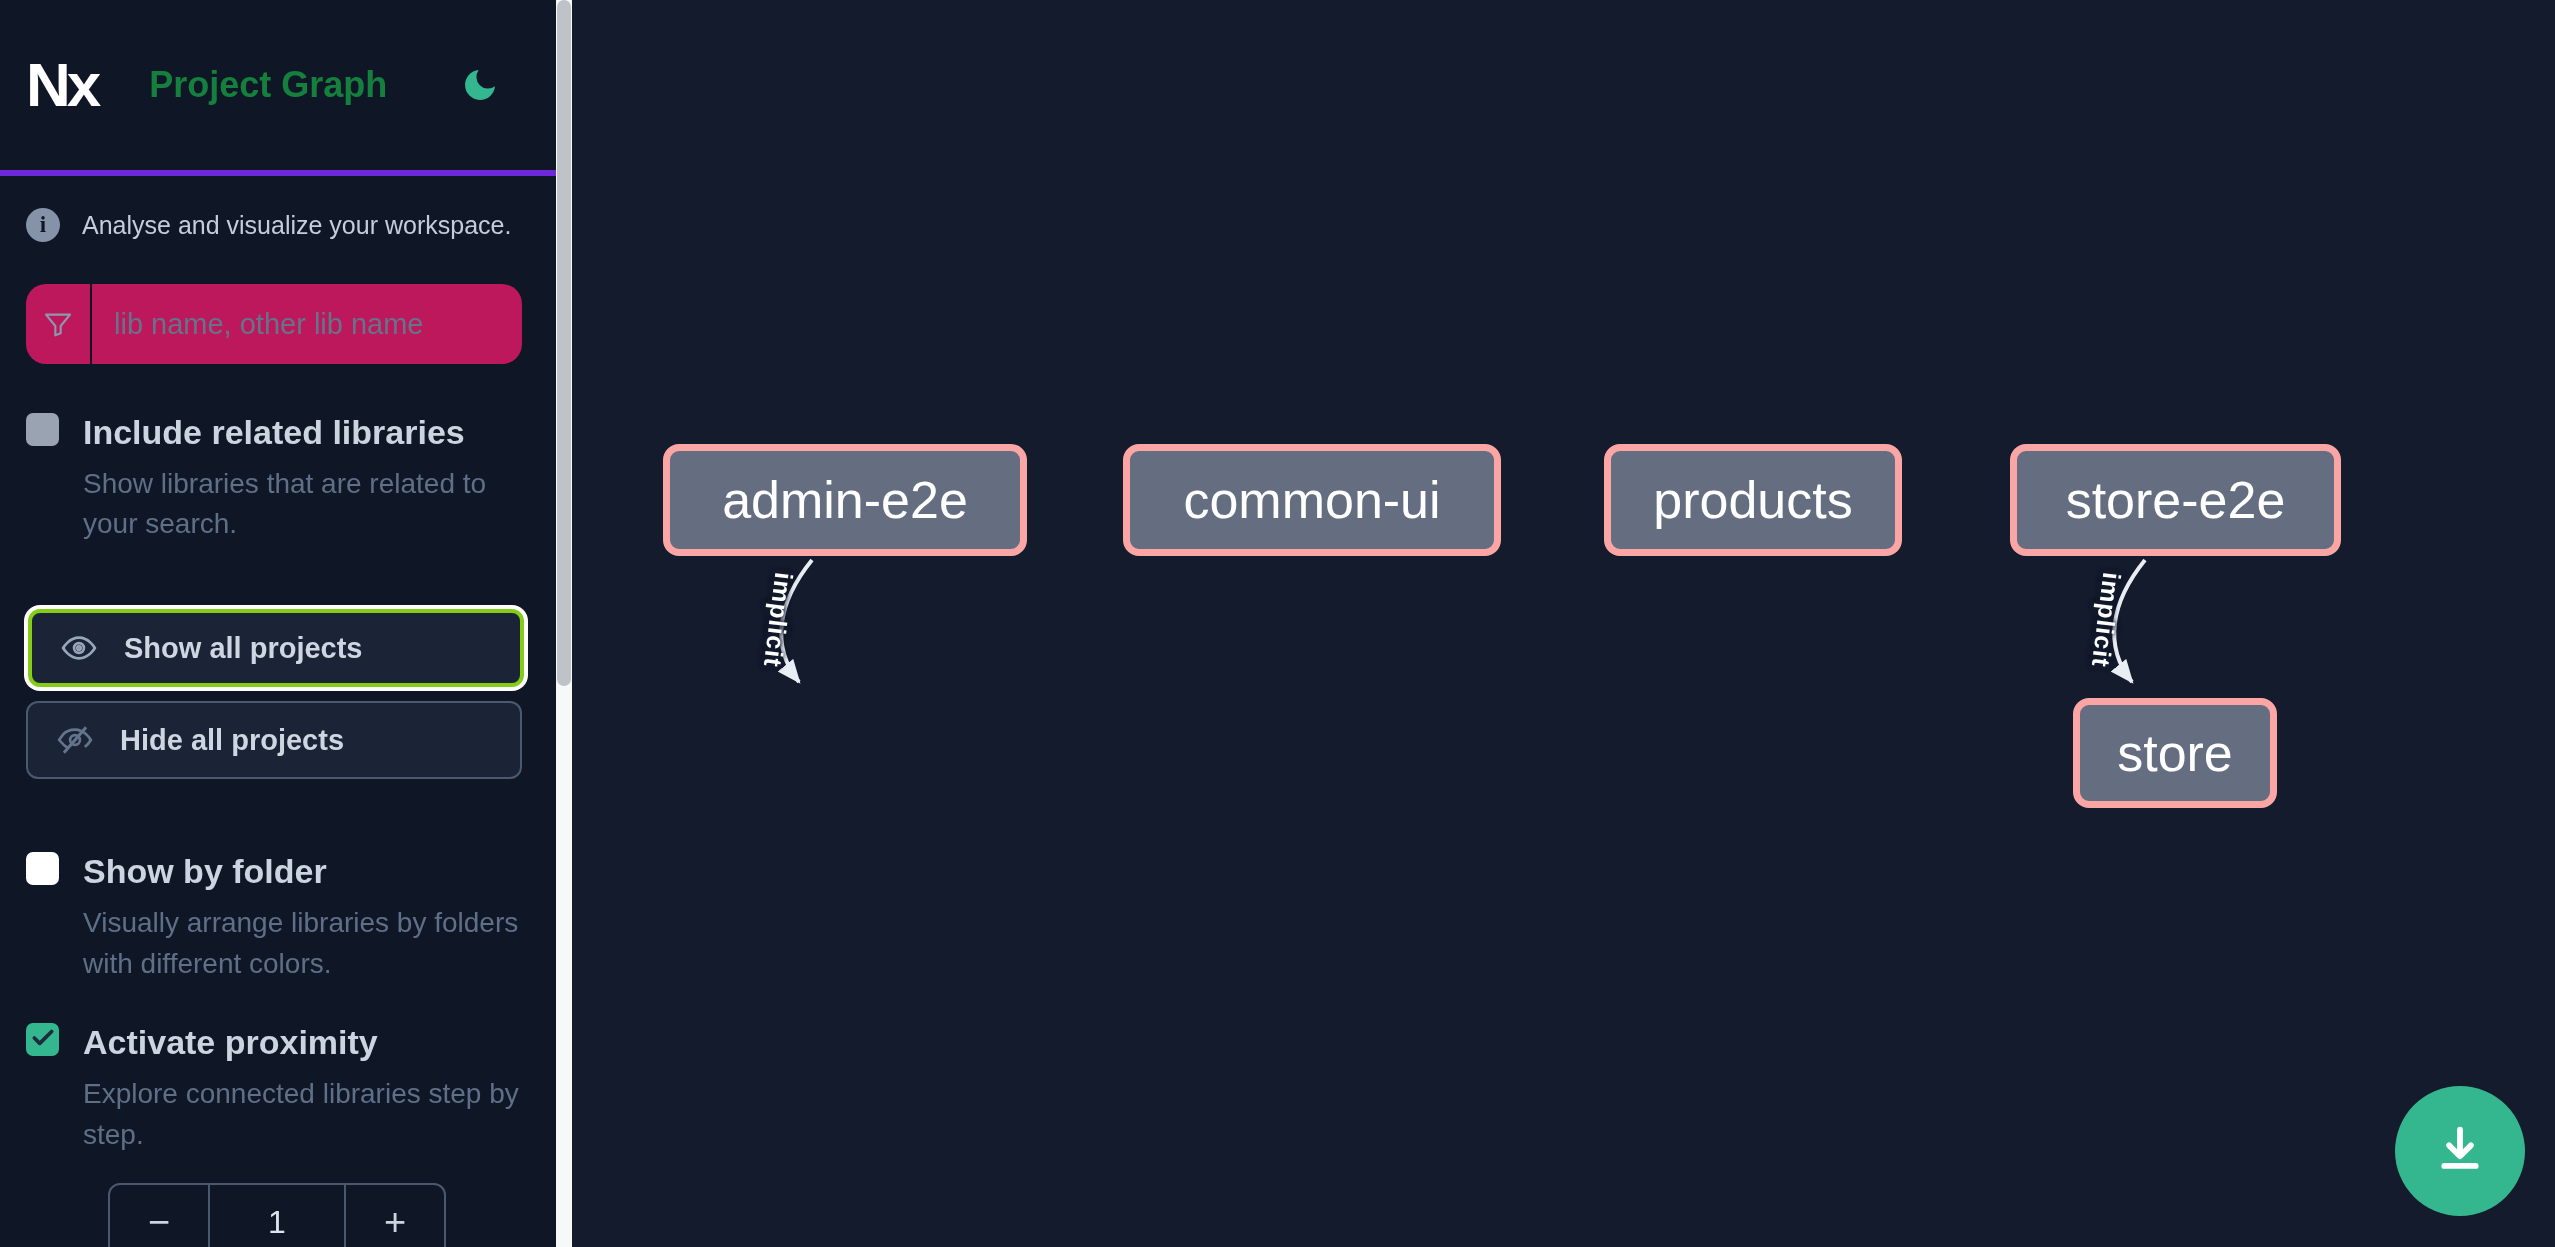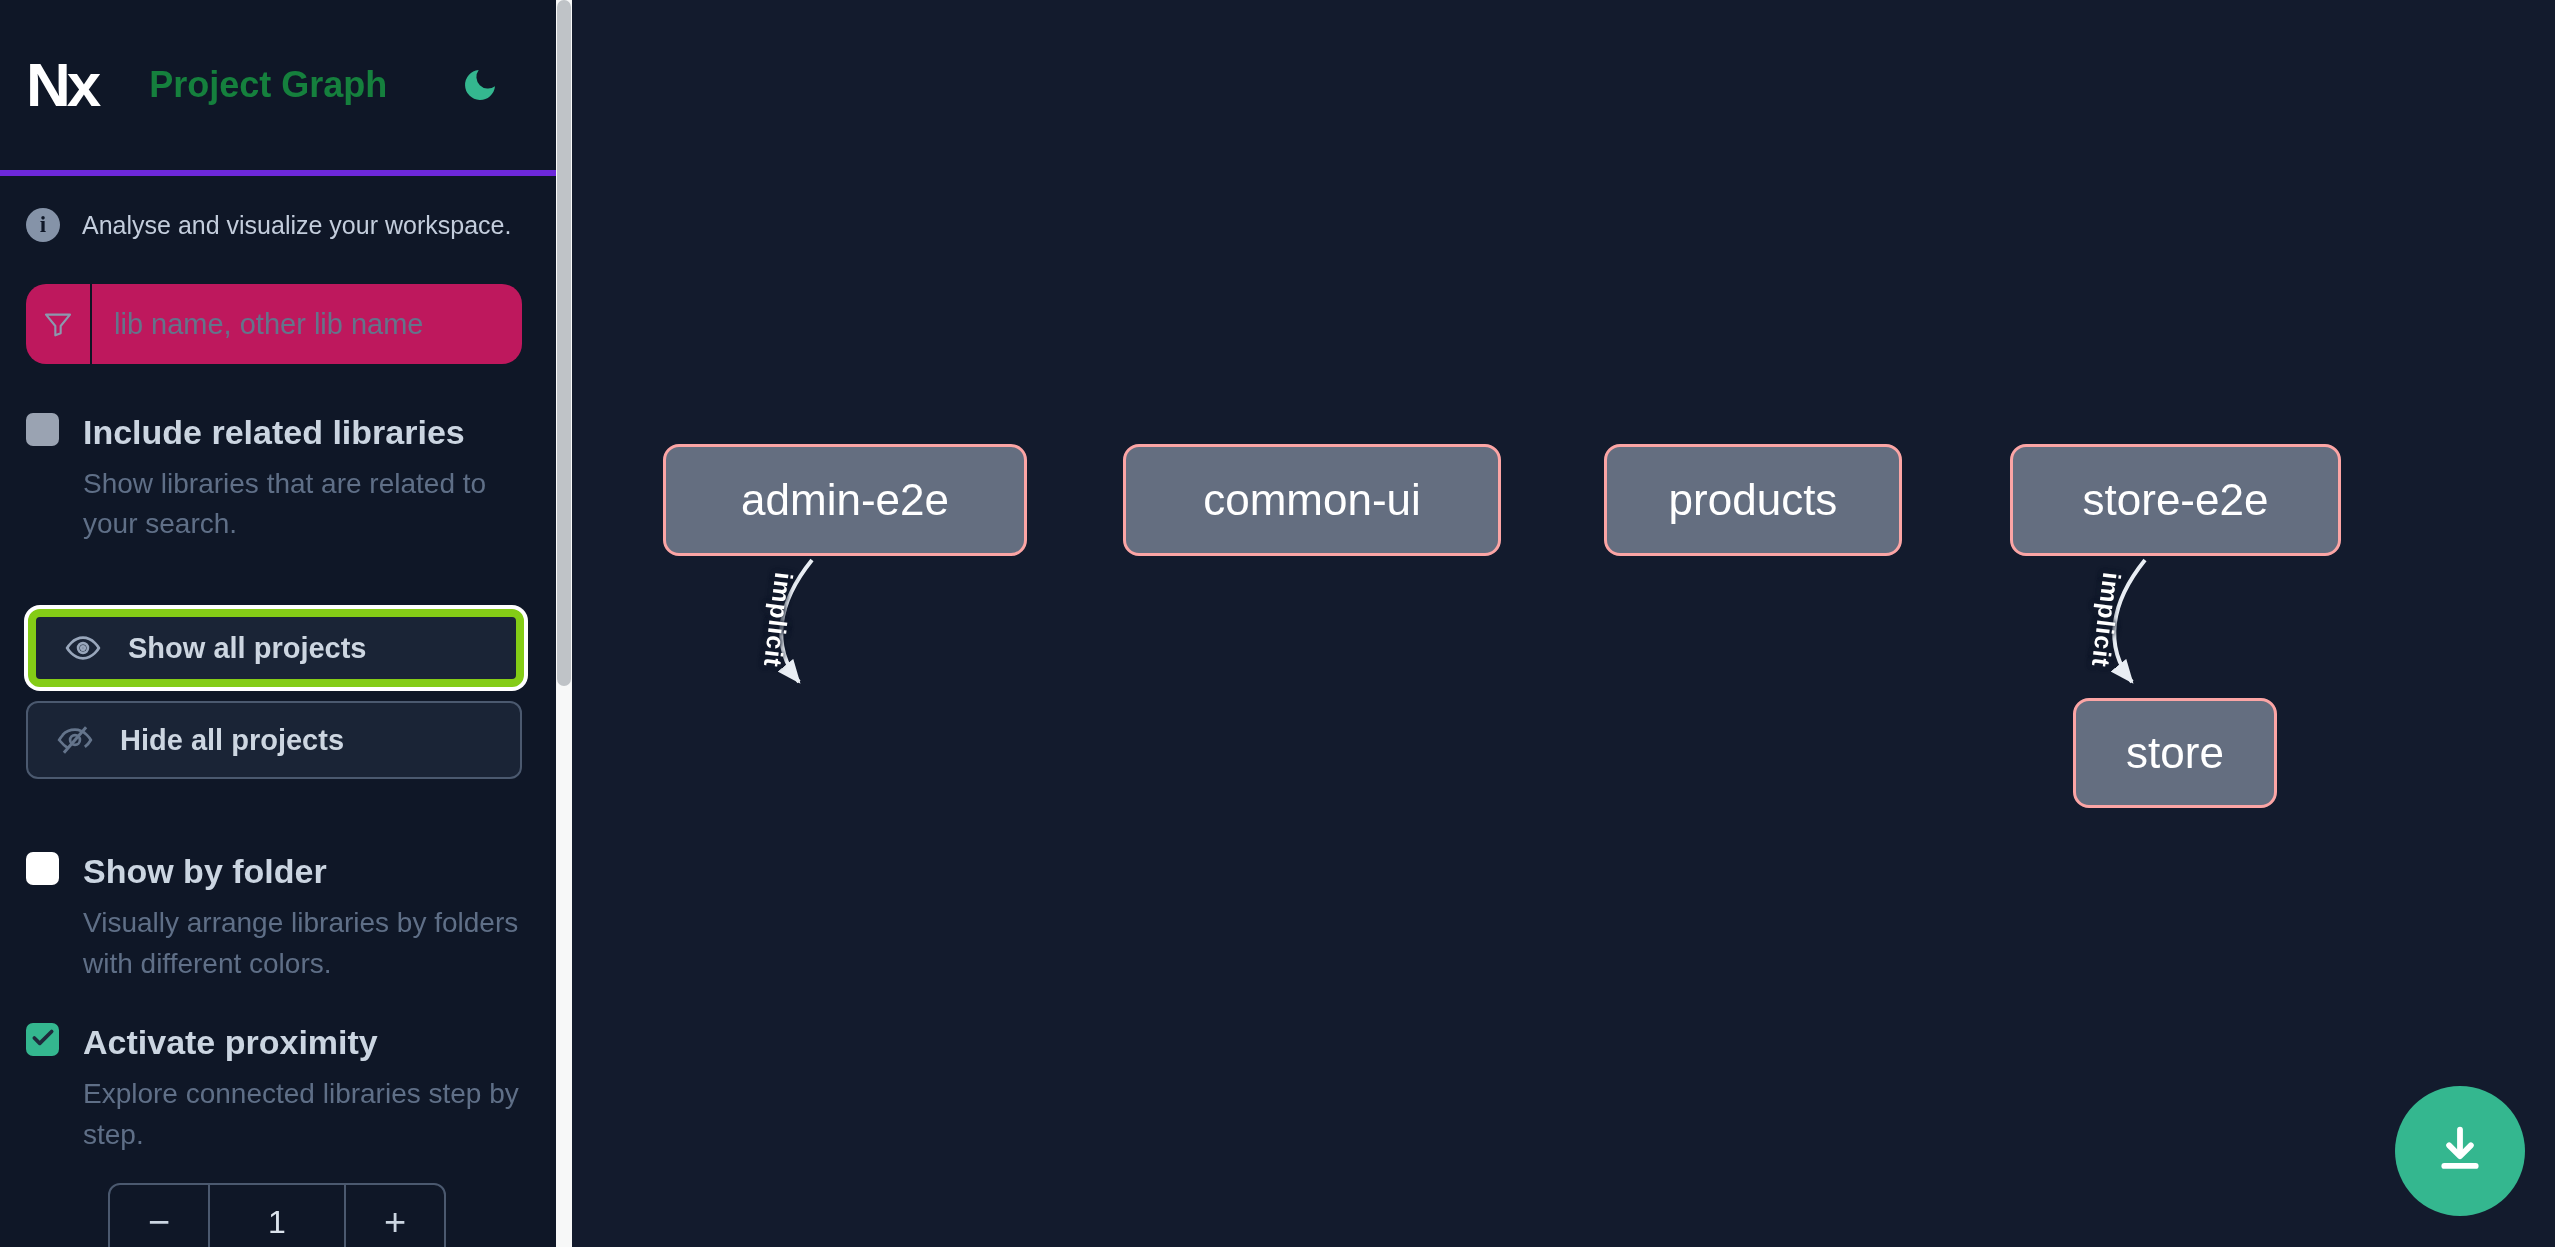--- a/index.html
+++ b/index.html
@@ -68,21 +68,21 @@
   .cb-green { background:#34b78f; display:flex; align-items:center; justify-content:center; }
   .opt-label { font-size:34px; font-weight:600; color:#cbd5e1; line-height:1.35; }
   .opt-desc  { font-size:28px; font-weight:400; color:#5f6f87; line-height:1.45; margin-top:8px; }
 
   .btn {
     margin-left:26px; width:496px; height:78px;
     border-radius:12px; background:#1a2436;
     display:flex; align-items:center; gap:26px; padding-left:28px;
     font-size:29px; font-weight:600; color:#cdd6e1; cursor:pointer;
   }
-  .btn-show { margin-top:64px; border:8px solid #84cc16; box-shadow:0 0 0 4px #ffffff;margin-left:28px; }
+  .btn-show { margin-top:64px; border:4px solid #84cc16; box-shadow:0 0 0 4px #ffffff;margin-left:28px; }
   .btn-hide { margin-top:14px; border:2px solid #4b596f; }
   .btn .ic { flex:none; display:flex; }
 
   .stepper {
     margin:28px 0 0 108px; width:338px; height:78px;
     border:2px solid #4b596f; border-radius:12px;
     display:flex; overflow:hidden; color:#cbd5e1;
   }
   .step-btn {
     width:98px; display:flex; align-items:center; justify-content:center;
@@ -98,24 +98,24 @@
   .scroll-strip { width:16px; height:100%; flex:none; background:#f7f8f8; position:relative; }
   .scroll-thumb {
     position:absolute; top:0; left:1px; width:14px; height:686px;
     background:#bfc3c7; border-radius:8px;
   }
 
   
   .canvas { position:relative; flex:1; height:100%; background:#131b2d; }
   .edges { position:absolute; left:0; top:0; }
   .node {
-    position:absolute; background:#646e80; border:3px solid #fca5a5;
+    position:absolute; background:#646e80; border:7px solid #fca5a5;
     border-radius:16px; color:#ffffff;
     display:flex; align-items:center; justify-content:center;
-    font-size:44px; cursor:pointer; white-space:nowrap;
+    font-size:52px; cursor:pointer; white-space:nowrap;
   }
   .edge-label {
     position:absolute; color:#ffffff; font-size:25px; font-weight:700; letter-spacing:1px;
     transform:translate(-50%,-50%) rotate(97deg); transform-origin:center;
     text-shadow:0 0 5px #131b2d, 0 0 5px #131b2d, 0 0 7px #131b2d;
     pointer-events:none;
   }
   .fab {
     position:absolute; left:1823px; top:1086px; width:130px; height:130px;
     border-radius:50%; background:#34b78f; cursor:pointer;

